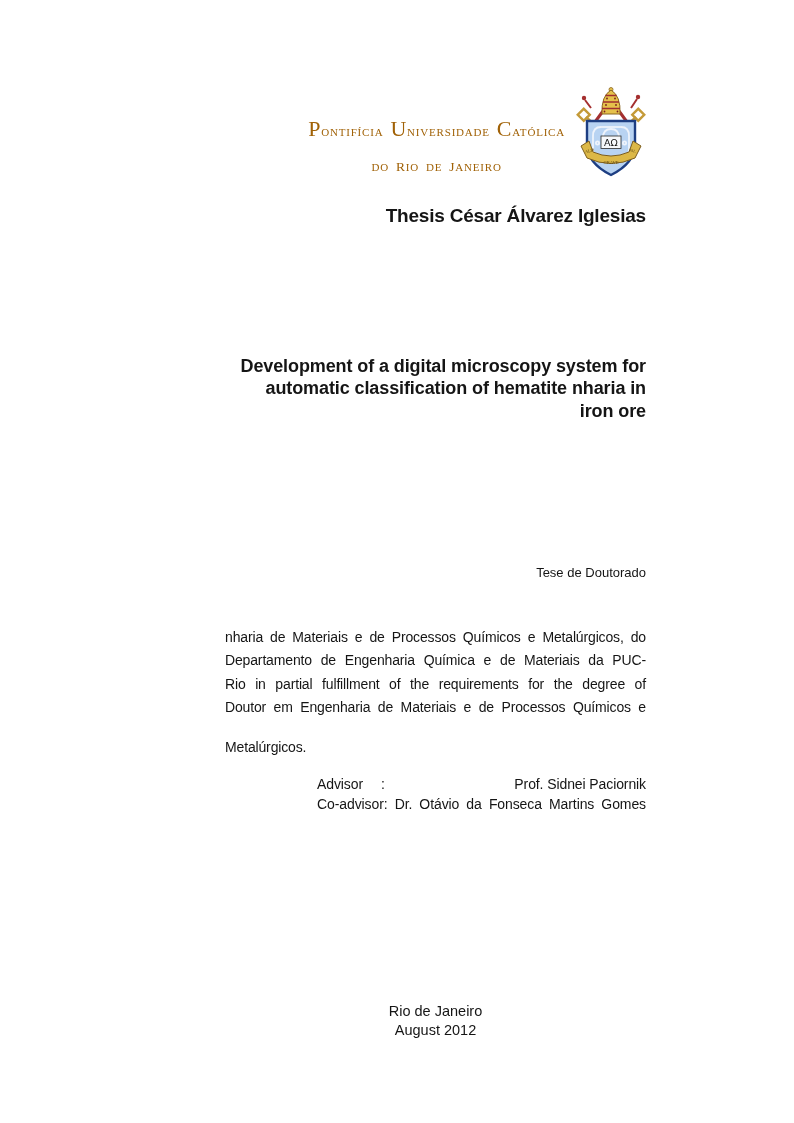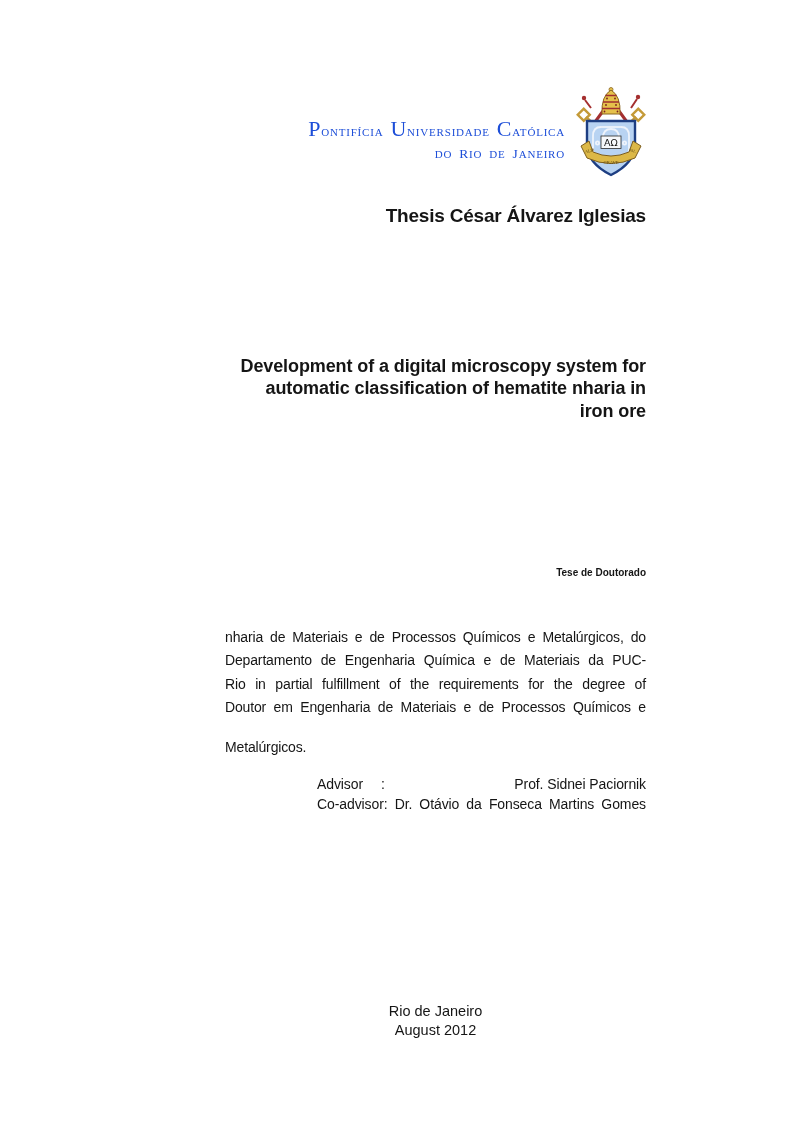--- a/index.html
+++ b/index.html
@@ -7,41 +7,41 @@
     position:relative;width:794px;height:1123px;background:#ffffff;
     font-family:"Liberation Sans",sans-serif;color:#151515;overflow:hidden;
   }
 
   
   .wordmark{
     position:absolute;top:117px;right:229px;text-align:right;
     color:#8a8a8a;font-family:"Liberation Serif",serif;white-space:nowrap;
   }
   .wm-line{line-height:24px;}
-  .wm-line2{margin-top:1px;line-height:16px;}
+  .wm-line2{margin-top:14px;line-height:16px;text-align:center;}
   .w{display:inline-block;font-size:11px;letter-spacing:0.8px;text-transform:uppercase;}
   .w + .w{margin-left:7px;}
   .wm-line1 .w.cap::first-letter{font-size:22px;}
   .wm-line2 .w.cap::first-letter{font-size:13.5px;}
 
   
   .arms{position:absolute;left:573px;top:86px;}
 
   
   .author{
     position:absolute;left:225px;width:421px;top:203px;text-align:right;
     font-weight:bold;font-size:19px;letter-spacing:-0.2px;line-height:26px;
   }
   .title{
     position:absolute;left:225px;width:421px;top:355px;text-align:right;
     font-weight:bold;font-size:18px;line-height:22.4px;letter-spacing:-0.1px;
   }
   .degree{
     position:absolute;left:225px;width:421px;top:562px;text-align:right;
-    font-weight:bold;font-size:10px;line-height:22px;
+    font-weight:normal;font-size:13px;line-height:22px;
   }
   .desc{
     position:absolute;left:225px;width:421px;top:626px;
     font-size:14px;line-height:23.4px;letter-spacing:-0.15px;
   }
   .desc .dl{text-align:justify;text-align-last:justify;}
   .desc .dl.last{text-align:left;text-align-last:left;margin-top:16px;}
 
   .advisors{
     position:absolute;left:317px;width:329px;top:774px;
@@ -55,21 +55,21 @@
   .footer{
     position:absolute;left:225px;width:421px;top:1002px;text-align:center;
     font-size:14.5px;line-height:18.5px;
   }
 </style>
 </head>
 <body>
 
 <div class="page">
 
-  <div class="wordmark" style="color: #1d4ed8;">
+  <div class="wordmark" style="color: #a16207;">
     <div class="wm-line wm-line1"><span class="w cap">Pontifícia</span><span class="w cap">Universidade</span><span class="w cap">Católica</span></div>
     <div class="wm-line wm-line2"><span class="w">do</span><span class="w cap">Rio</span><span class="w">de</span><span class="w cap">Janeiro</span></div>
   </div>
 
   <svg class="arms" width="76" height="96" viewBox="0 0 76 96" xmlns="http://www.w3.org/2000/svg">
 
     <g>
       <circle cx="11" cy="12" r="2.2" fill="#a53030"></circle>
       <circle cx="65" cy="11" r="2.2" fill="#a53030"></circle>
       <path d="M12 14 L18 22 M64 13 L58 22" stroke="#a53030" stroke-width="2" fill="none"></path>

